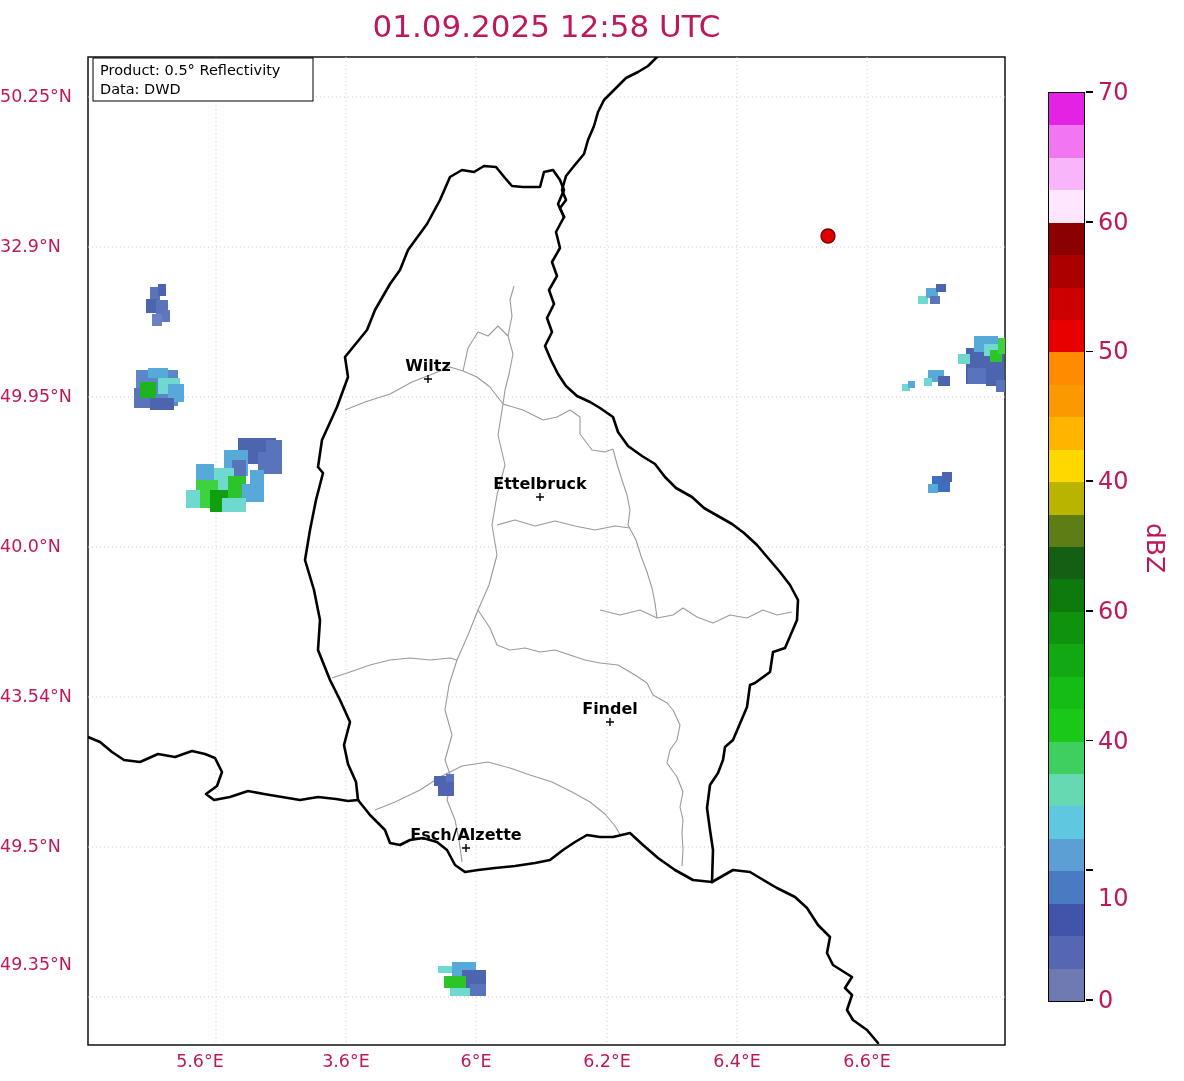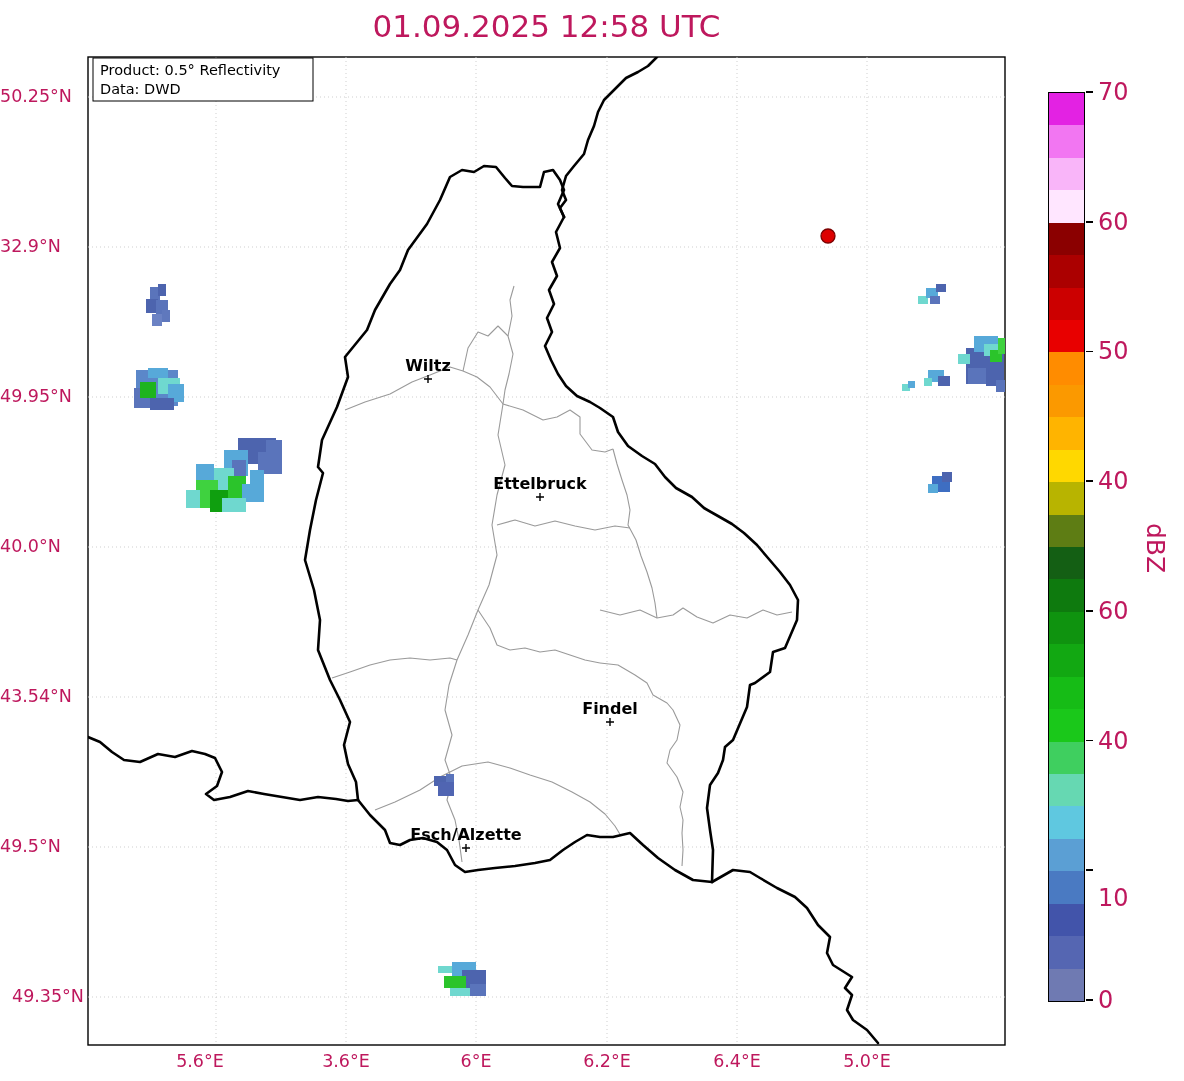--- a/index.html
+++ b/index.html
@@ -163,27 +163,27 @@
     </g>
   </svg>
 
   <div id="axis-labels">
       <div class="lat-lab" style="top: 86px;">50.25°N</div>
       <div class="lat-lab" style="top: 236px;">32.9°N</div>
       <div class="lat-lab" style="top: 386px;">49.95°N</div>
       <div class="lat-lab" style="top: 536px;">40.0°N</div>
       <div class="lat-lab" style="top: 686px;">43.54°N</div>
       <div class="lat-lab" style="top: 836px;">49.5°N</div>
-      <div class="lat-lab" style="top: 986px; margin-left: 12px;">49.35°N</div>
+      <div class="lat-lab" style="top: 954px;">49.35°N</div>
       <div class="lon-lab" style="left: 140px;">5.6°E</div>
       <div class="lon-lab" style="left: 286px;">3.6°E</div>
       <div class="lon-lab" style="left: 416px;">6°E</div>
       <div class="lon-lab" style="left: 547px;">6.2°E</div>
       <div class="lon-lab" style="left: 677px;">6.4°E</div>
-      <div class="lon-lab" style="left: 807px;">5.0°E</div>
+      <div class="lon-lab" style="left: 807px;">6.6°E</div>
     </div>
 
   <div id="colorbar">
     <div id="cb-segments">
         <div class="cb-seg" style="bottom: 0px; height: 33.0286px; background: rgb(111, 122, 178);"></div>
         <div class="cb-seg" style="bottom: 32.4286px; height: 33.0286px; background: rgb(85, 102, 178);"></div>
         <div class="cb-seg" style="bottom: 64.8571px; height: 33.0286px; background: rgb(66, 84, 170);"></div>
         <div class="cb-seg" style="bottom: 97.2857px; height: 33.0286px; background: rgb(74, 122, 194);"></div>
         <div class="cb-seg" style="bottom: 129.714px; height: 33.0286px; background: rgb(91, 159, 212);"></div>
         <div class="cb-seg" style="bottom: 162.143px; height: 33.0286px; background: rgb(95, 200, 224);"></div>

